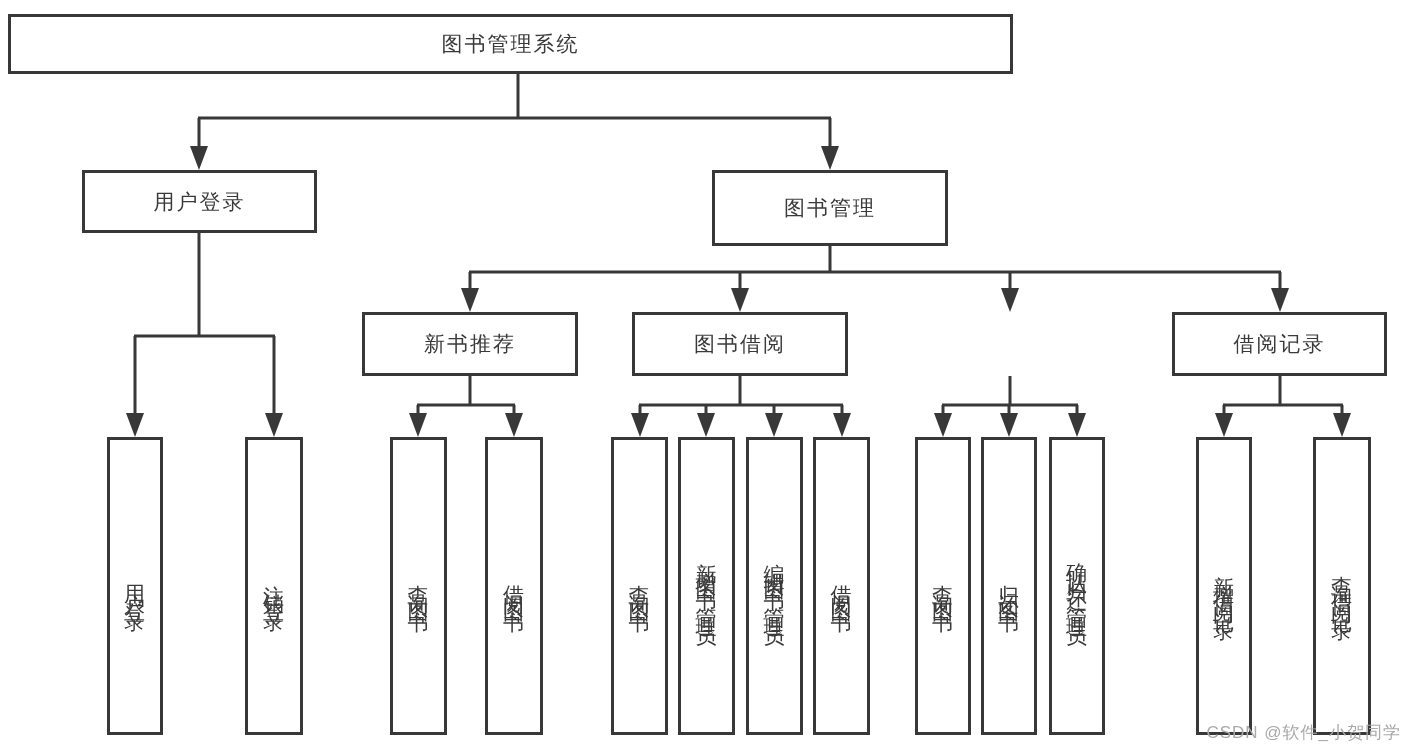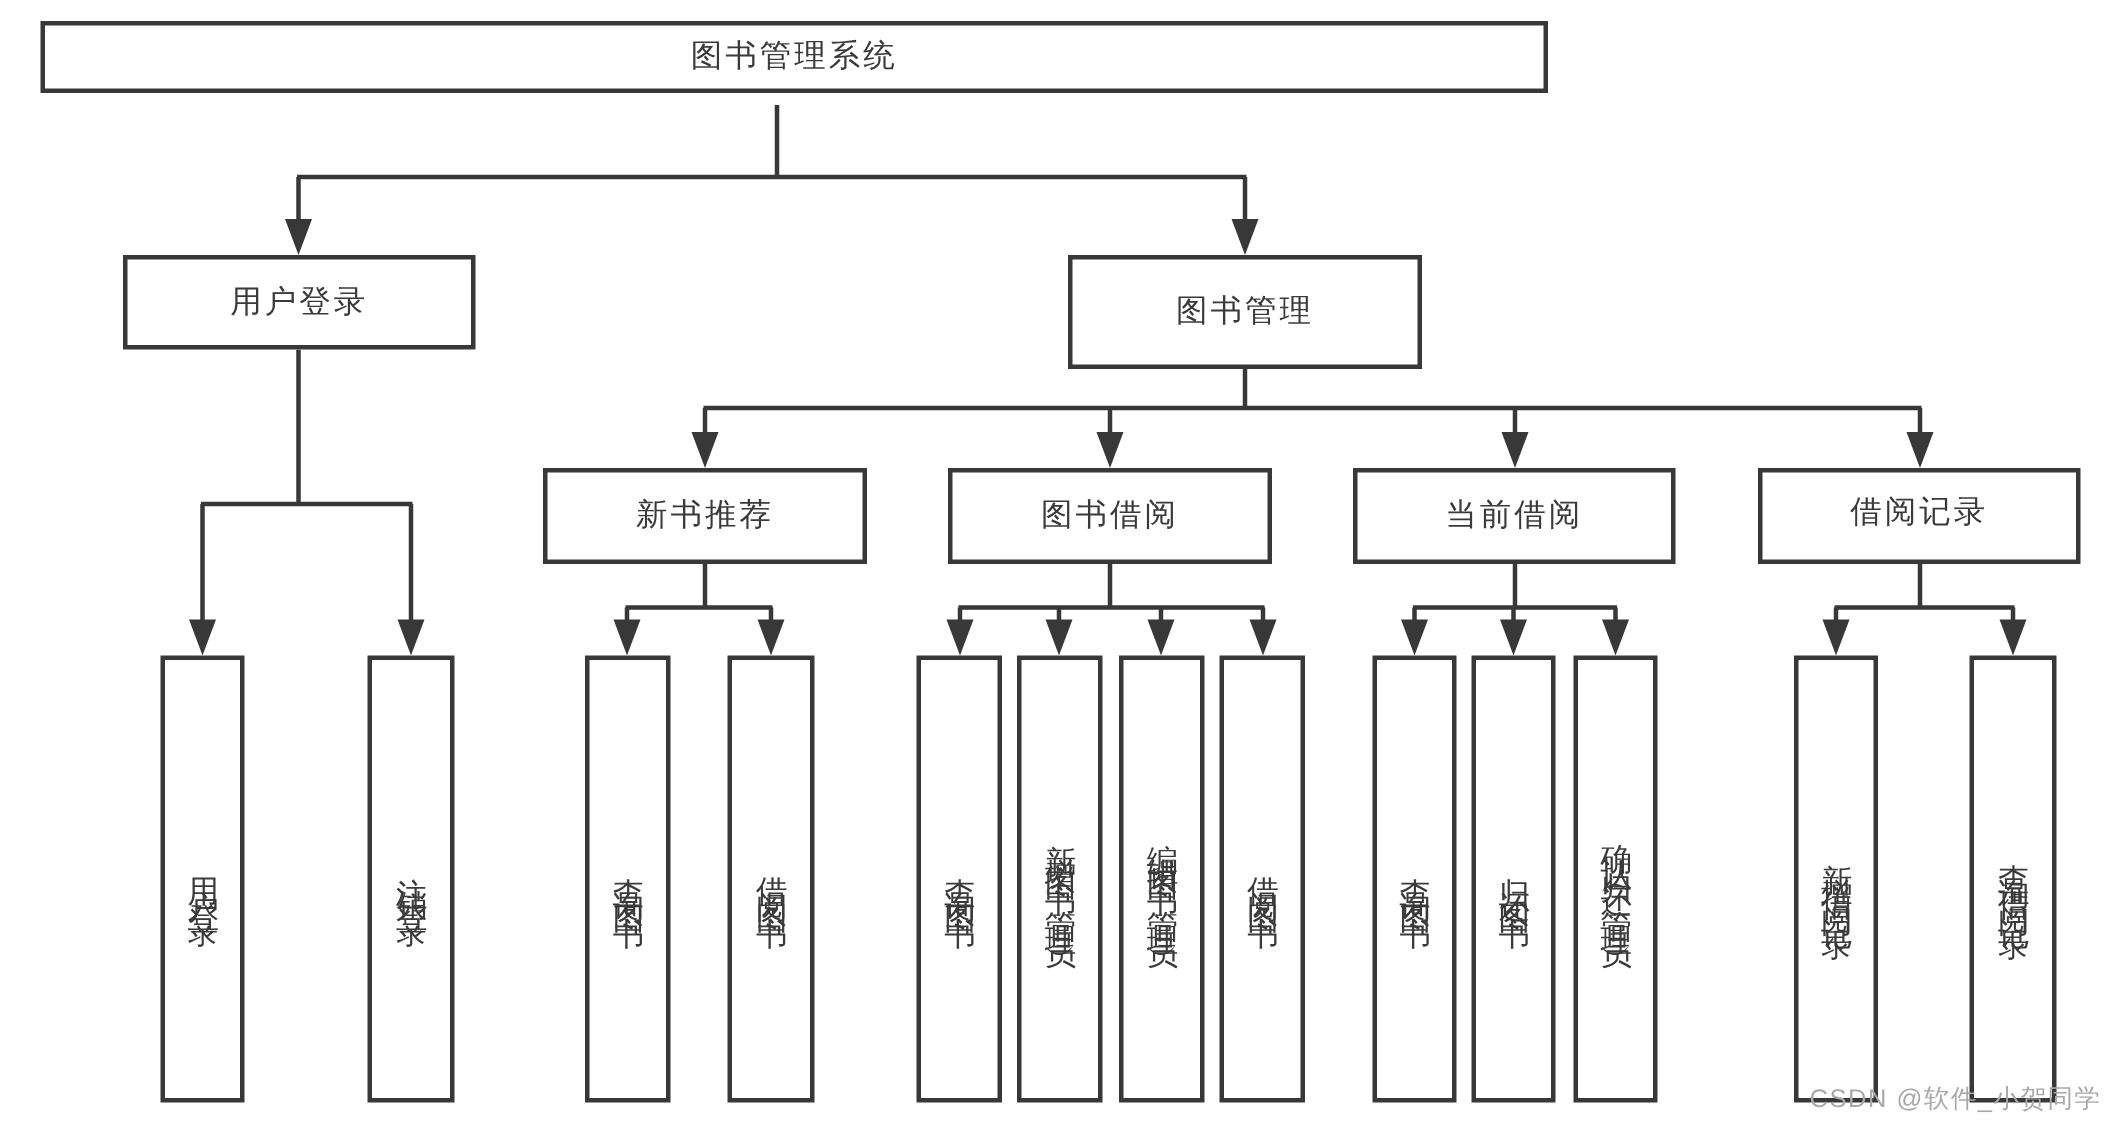--- a/index.html
+++ b/index.html
@@ -93,29 +93,28 @@
 
       <polygon points="934,413 952,413 943,437"></polygon>
       <polygon points="1000,413 1018,413 1009,437"></polygon>
       <polygon points="1068,413 1086,413 1077,437"></polygon>
 
       <polygon points="1215,413 1233,413 1224,437"></polygon>
       <polygon points="1333,413 1351,413 1342,437"></polygon>
     </g>
   </svg>
 
-  <div class="node" style="left:27px;top:14px;width:1005px;height:48px;">图书管理系统</div>
+  <div class="node" style="left:8px;top:14px;width:1005px;height:60px;">图书管理系统</div>
 
   <div class="node" style="left:82px;top:170px;width:235px;height:63px;">用户登录</div>
   <div class="node" style="left:712px;top:170px;width:236px;height:76px;">图书管理</div>
 
   <div class="node" style="left:632px;top:312px;width:216px;height:64px;">图书借阅</div>
   <div class="node" style="left:362px;top:312px;width:216px;height:64px;">新书推荐</div>
-  <div class="node" style="left:902px;top:312px;width:215px;height:64px;">当前借阅</div>
-  <div class="node" style="left:1172px;top:312px;width:215px;height:64px;font-family:Liberation Mono, monospace;">借阅记录</div>
+  <div class="node" style="left:1172px;top:312px;width:215px;height:64px;">借阅记录</div>
 
   <div class="node leaf" style="left:107px;top:437px;width:56px;height:298px;">用户登录</div>
   <div class="node leaf" style="left:245px;top:437px;width:58px;height:298px;">注销登录</div>
 
   <div class="node leaf" style="left:390px;top:437px;width:57px;height:298px;">查询图书</div>
   <div class="node leaf" style="left:485px;top:437px;width:58px;height:298px;">借阅图书</div>
 
   <div class="node leaf" style="left:611px;top:437px;width:57px;height:298px;">查询图书</div>
   <div class="node leaf" style="left:678px;top:437px;width:57px;height:298px;">新增图书（管理员）</div>
   <div class="node leaf" style="left:746px;top:437px;width:57px;height:298px;">编辑图书（管理员）</div>

